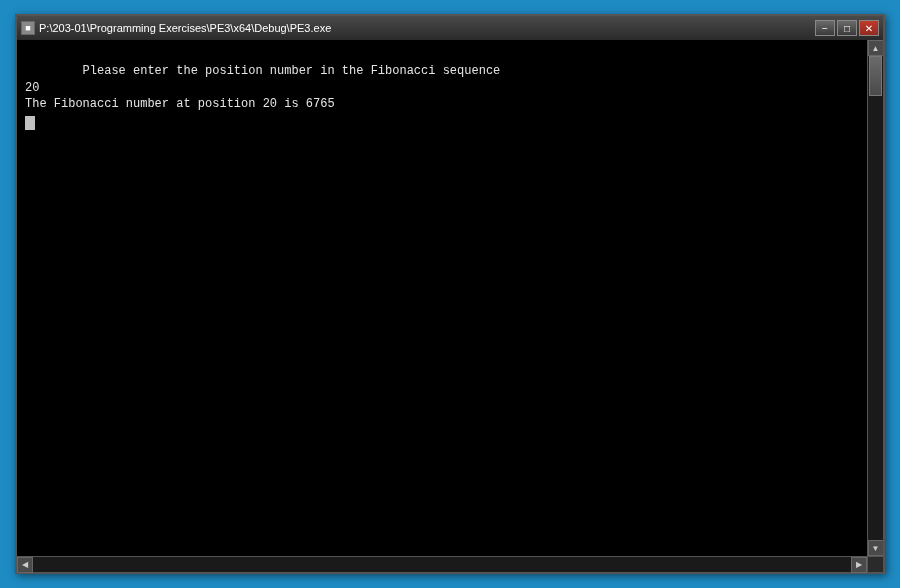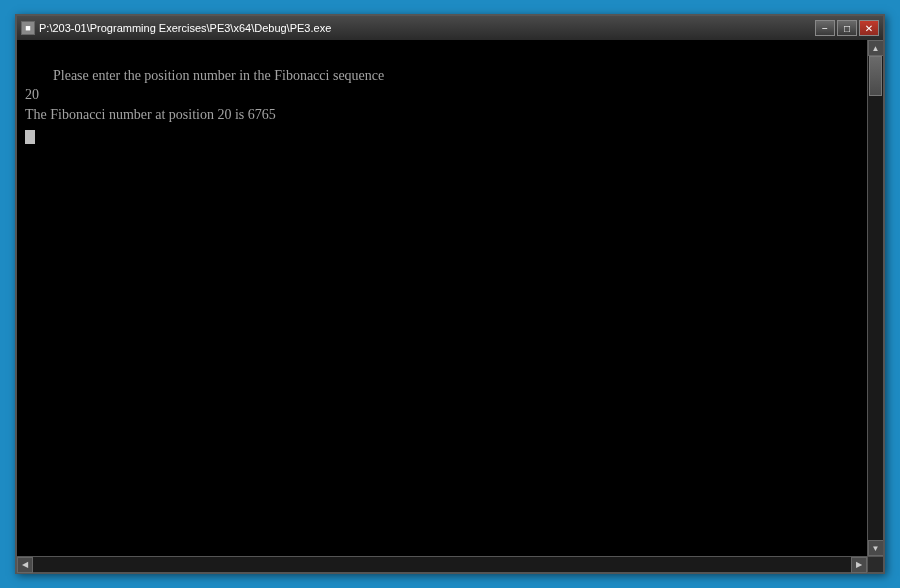--- a/index.html
+++ b/index.html
@@ -87,23 +87,23 @@
 
     .console-content {
       flex: 1;
       background: #000000;
       padding: 6px 8px;
       overflow: hidden;
       position: relative;
     }
 
     .console-text {
-      font-family: Liberation Serif, serif;
-      font-size: 14px;
-      color: #a3a3a3;
+      font-family: Liberation Mono, monospace;
+      font-size: 12px;
+      color: #e5e5e5;
       white-space: pre;
       line-height: 1.4;
     }
 
     .cursor {
       display: inline-block;
       width: 10px;
       height: 14px;
       background: #c0c0c0;
       vertical-align: bottom;

